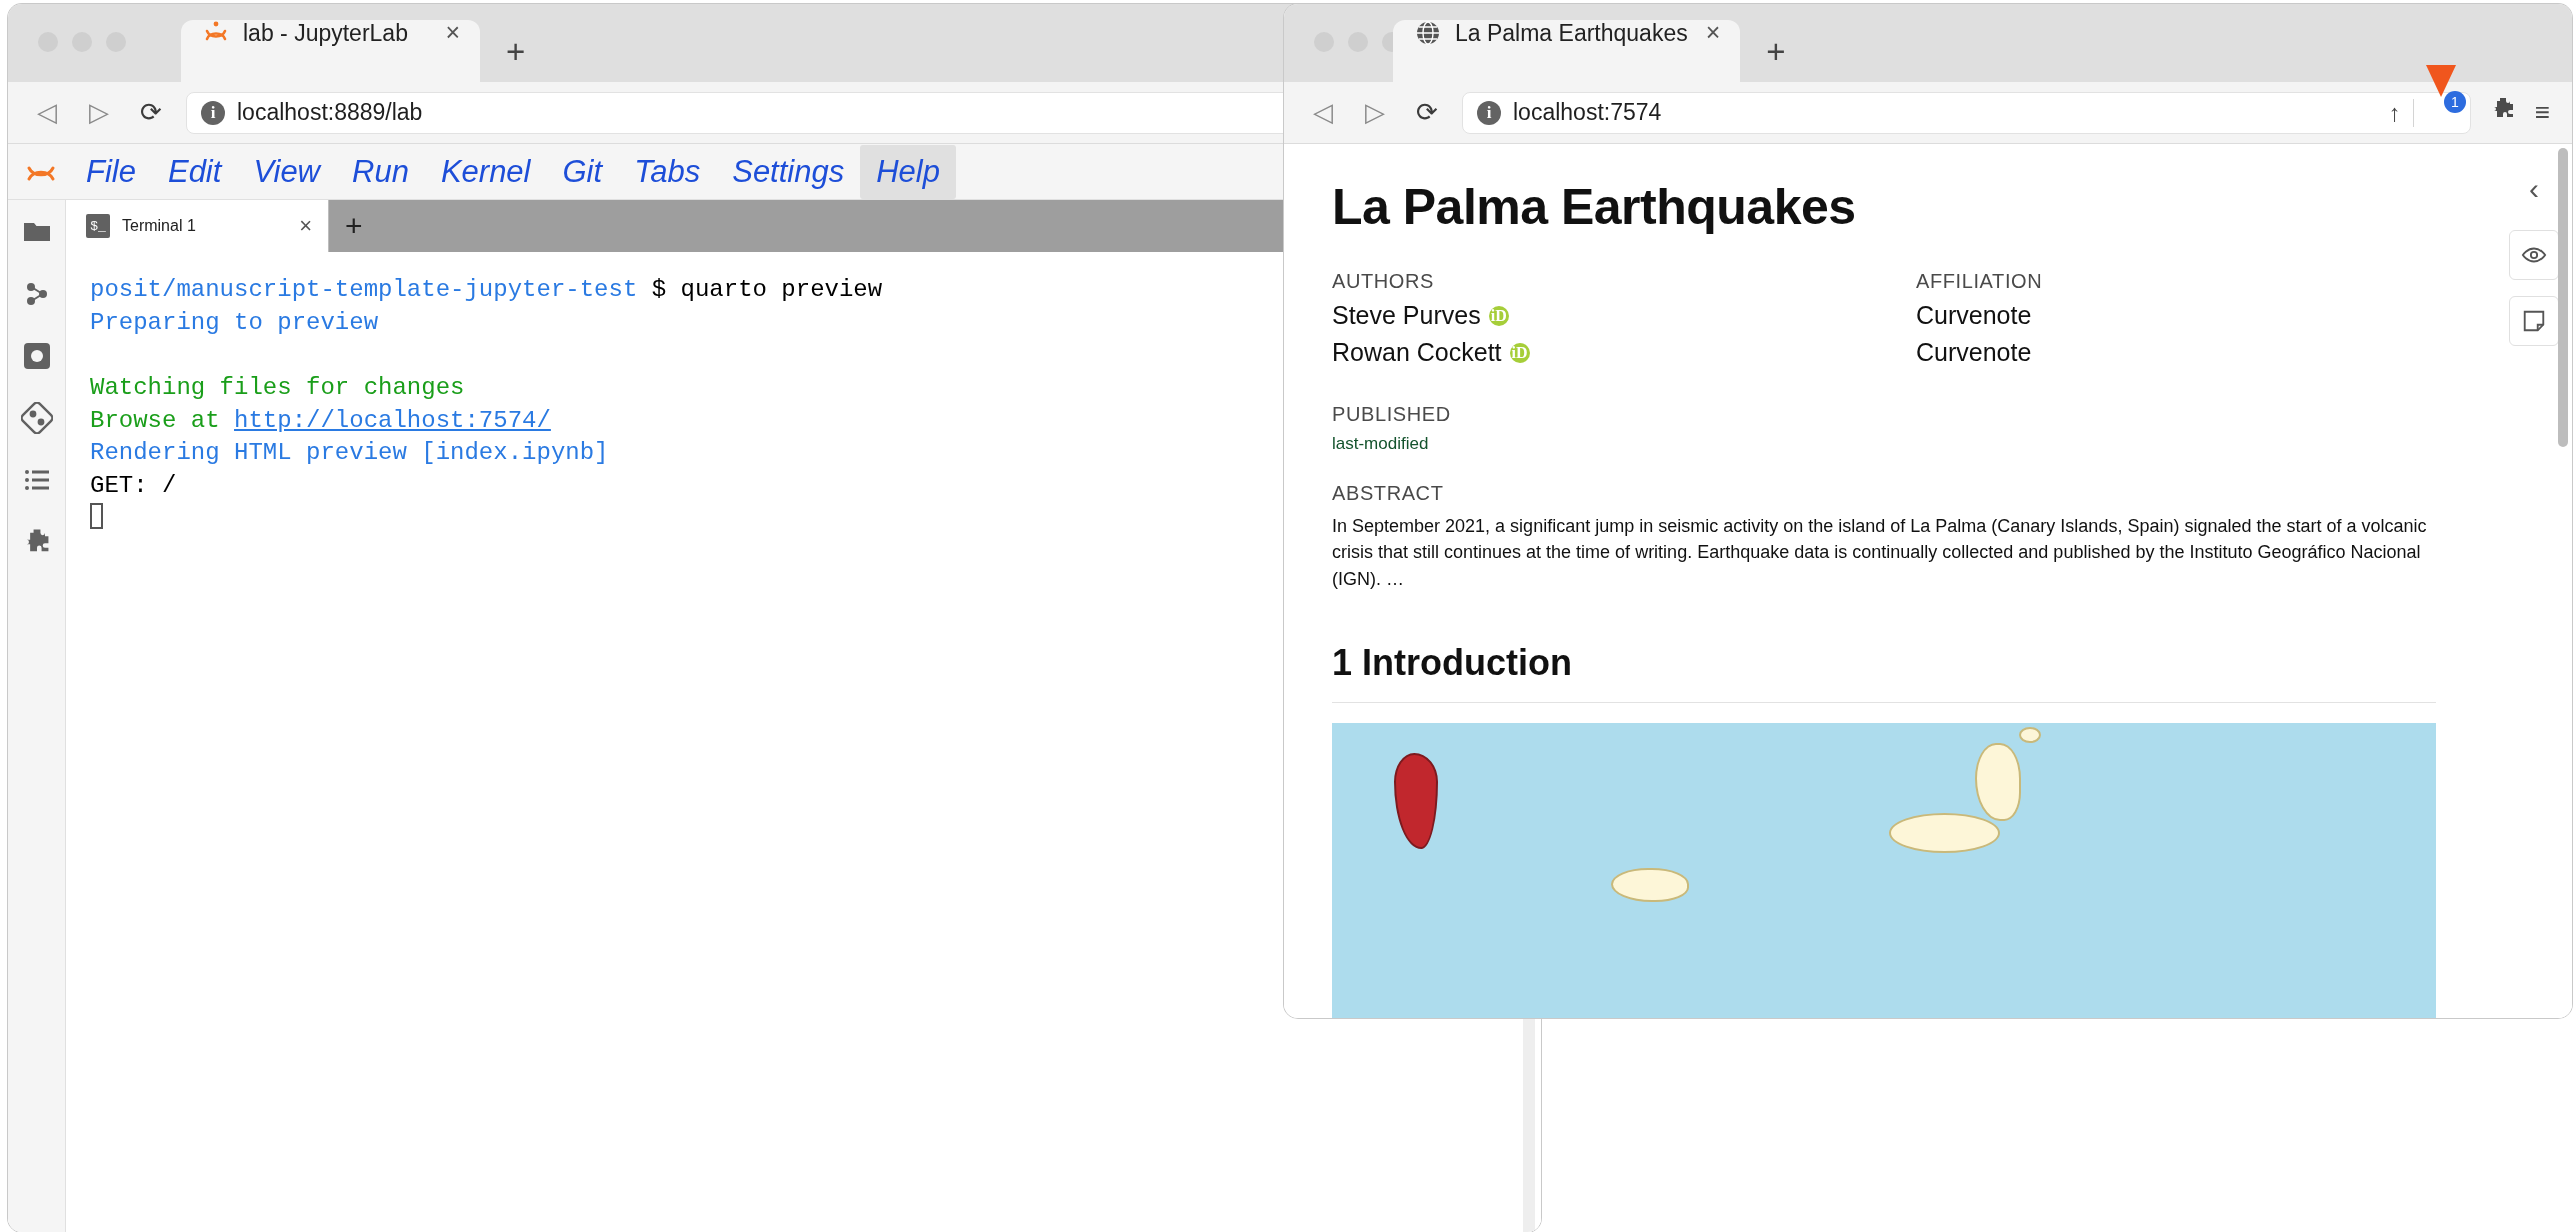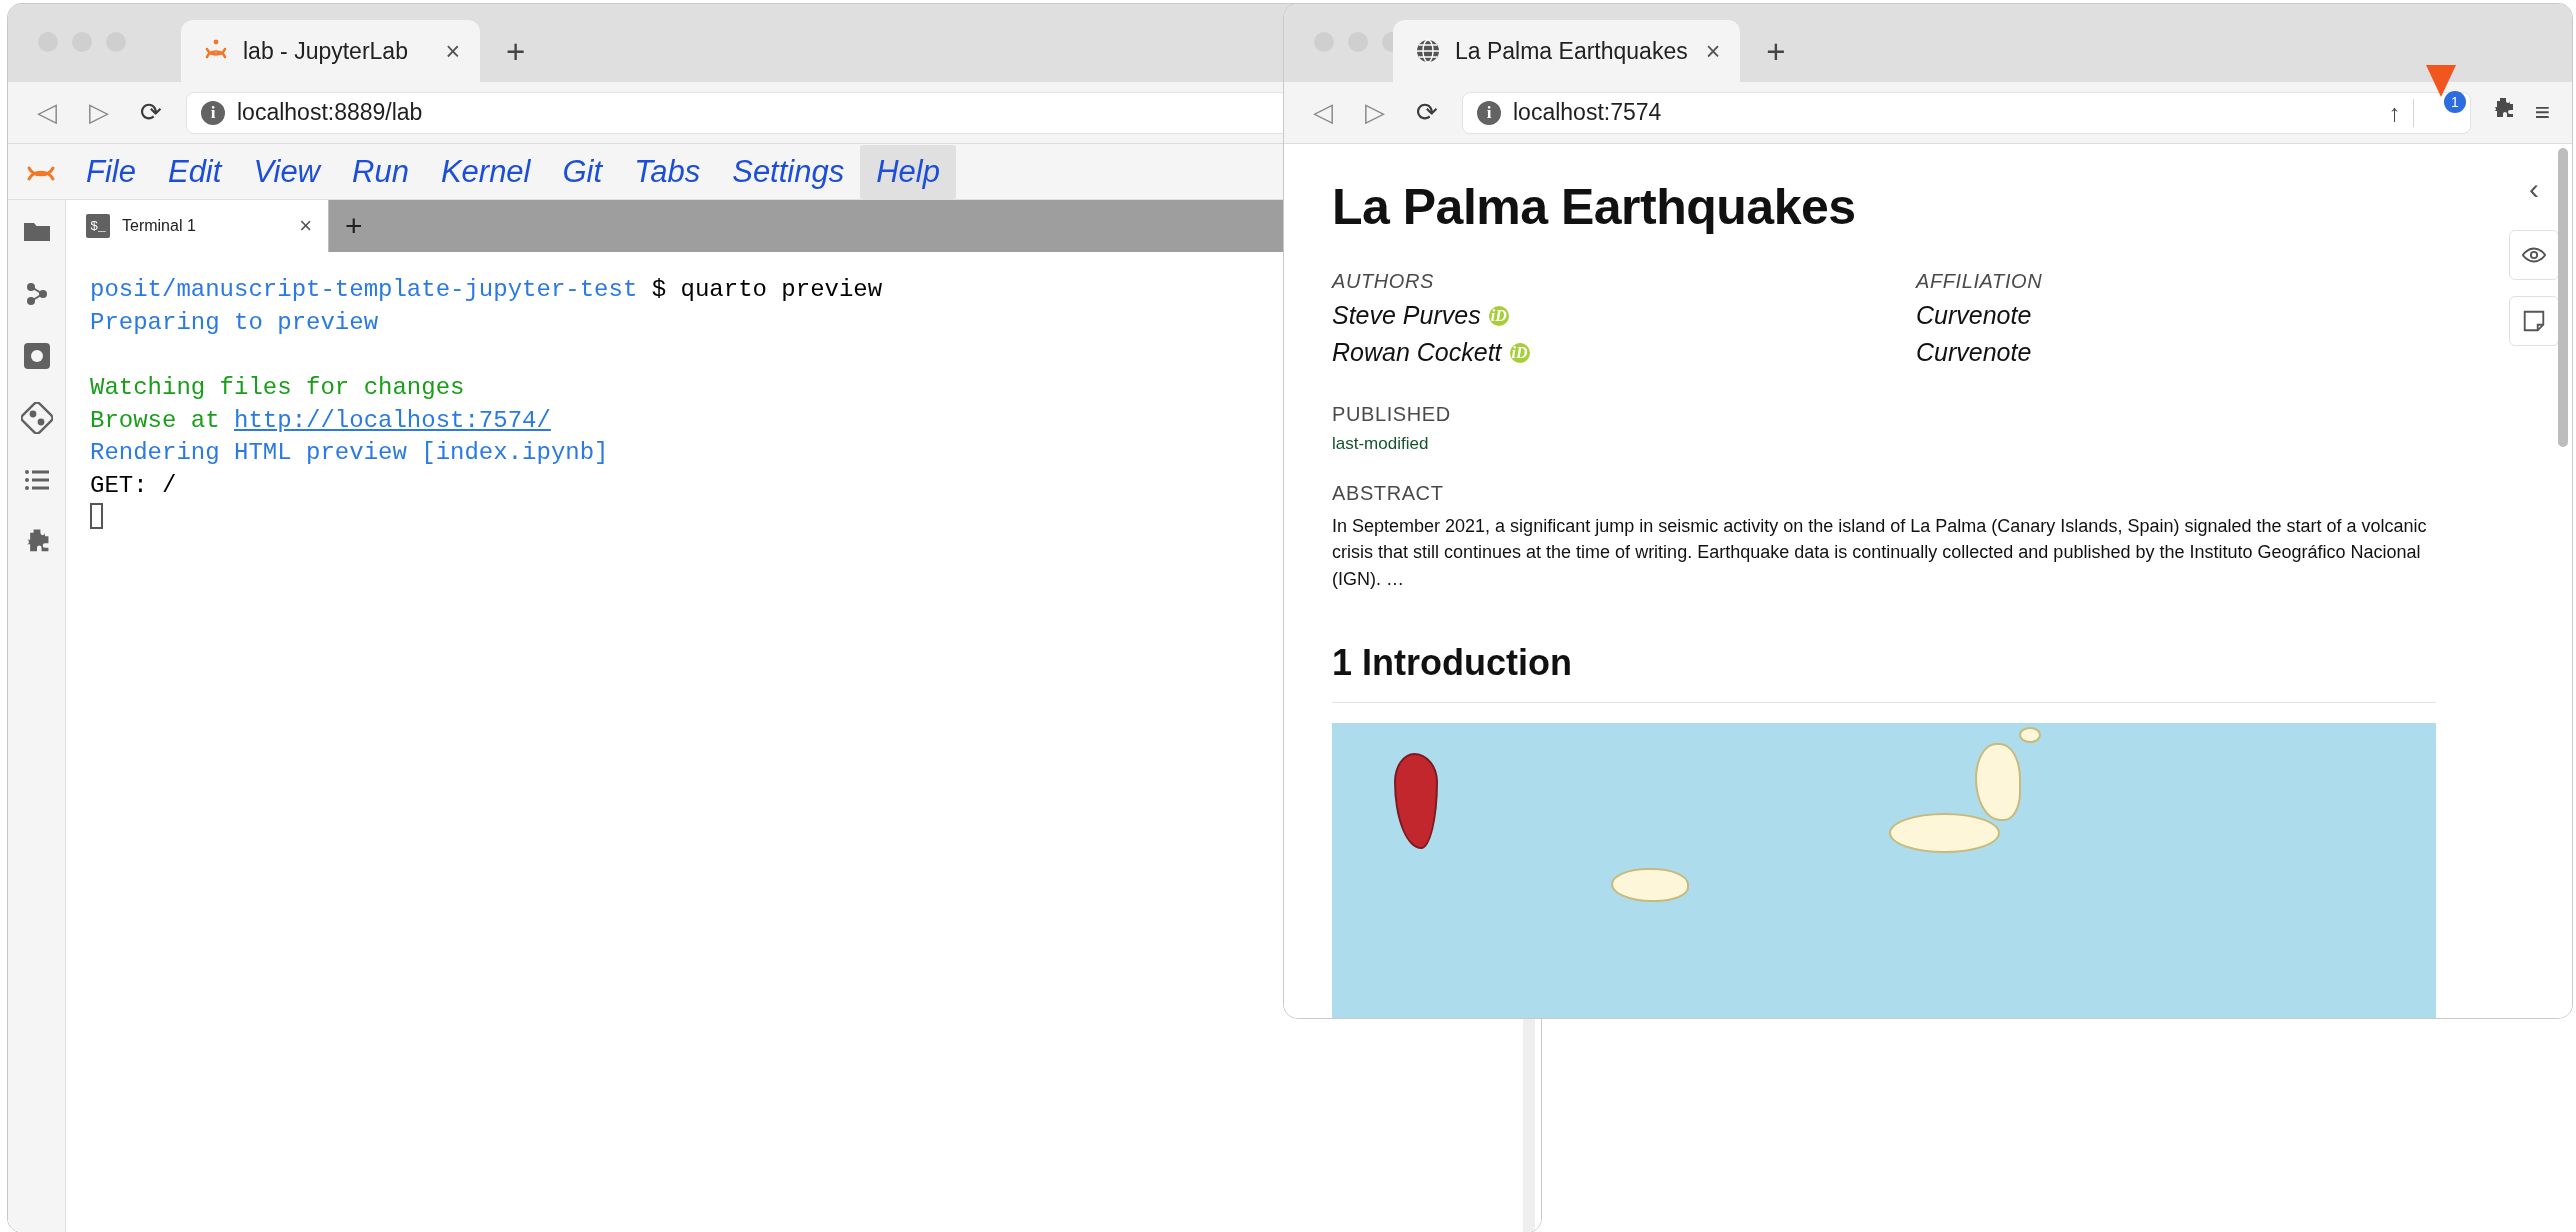--- a/index.html
+++ b/index.html
@@ -45,21 +45,20 @@
     display: flex; align-items: flex-end;
     padding-left: 173px;
     height: 78px;
     width: 100%;
   }
   .tab {
     height: 62px;
     background: #f4f4f4;
     border-radius: 12px 12px 0 0;
     display: flex;
-    align-items: center;
     gap: 14px;
     padding: 0 16px 0 22px;
     position: relative;
     min-width: 299px;
   }
   .tab-favicon {
     width: 26px; height: 26px;
     flex: 0 0 26px;
     display: flex; align-items: center; justify-content: center;
   }
@@ -289,21 +288,20 @@
   .pv-title {
     font-size: 50px;
     font-weight: bold;
     color: #111;
     margin: 0 0 34px 0;
     letter-spacing: -0.5px;
   }
   .pv-grid {
     display: flex;
     gap: 64px;
-    font-style: italic;
   }
   .pv-col { flex: 1; min-width: 0; }
   .pv-label {
     font-size: 20px;
     color: #4a4a4a;
     letter-spacing: 0.6px;
     margin-bottom: 8px;
   }
   .pv-author {
     font-size: 25px;

